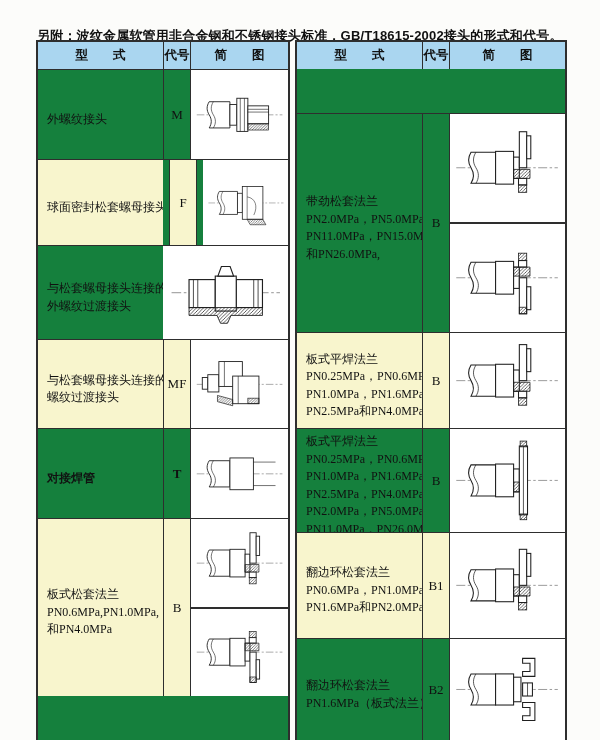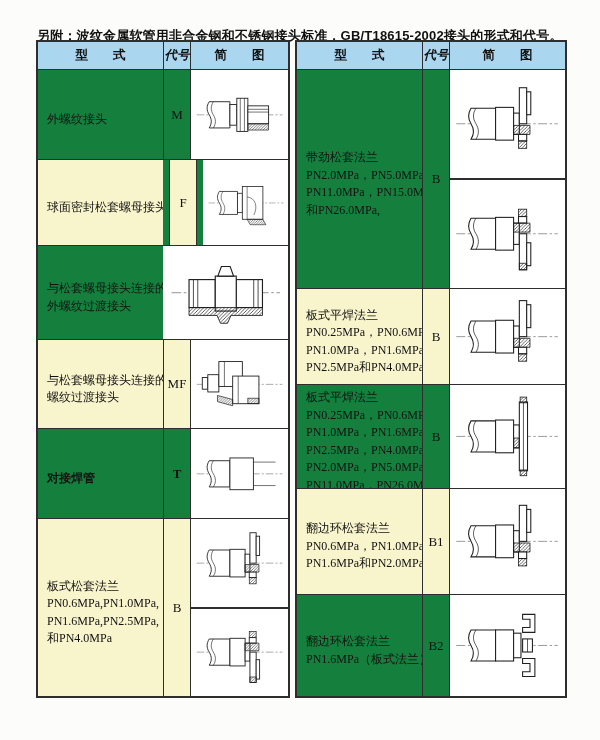--- a/index.html
+++ b/index.html
@@ -36,21 +36,21 @@
   .tbl-right{width:272px;}
   .hdr{
     height:27px;display:flex;background:var(--hbg);
   }
   .hcell{
     box-sizing:border-box;display:flex;align-items:center;justify-content:center;
     font-size:12.5px;font-weight:bold;
     font-family:"Liberation Serif",serif;
   }
   .hcell.htype{width:125px;}
-  .hcell.hcode{width:28px;border-left:1.5px solid var(--bd);border-right:1.5px solid var(--bd);font-style:italic;}
+  .hcell.hcode{width:28px;border-left:1.5px solid var(--bd);border-right:1.5px solid var(--bd);}
   .hcell.hdiag{flex:1;}
   .trow{
     display:flex;border-top:1.5px solid var(--bd);box-sizing:border-box;
   }
   .cell{box-sizing:border-box;}
   .type{
     width:125px;padding:13px 3px 3px 9px;
     display:flex;flex-direction:column;justify-content:center;
     overflow:hidden;
   }
@@ -258,21 +258,20 @@
             <svg viewBox="0 0 132 100" preserveAspectRatio="xMidYMid meet">
               <use href="#sym-t"></use>
             </svg>
           </div>
         </div>
       </div>
       <div class="trow hl" style="height: 178px;">
         <div class="cell type">
           <div class="tline">板式松套法兰</div>
           <div class="tline">PN0.6MPa,PN1.0MPa,</div>
-          <div class="tline">PN1.6MPa,PN2.5MPa,</div>
           <div class="tline">和PN4.0MPa</div>
         </div>
         <div class="cell code">B</div>
         <div class="cell diag">
           <div class="dsub">
             <svg viewBox="0 0 132 100" preserveAspectRatio="xMidYMid meet">
               <use href="#sym-fa"></use>
             </svg>
           </div>
           <div class="dsub">
@@ -282,21 +281,21 @@
           </div>
         </div>
       </div>
     </div>
   <div class="tbl tbl-right" id="right-table">
     <div class="hdr">
       <div class="hcell htype">型　　式</div>
       <div class="hcell hcode">代号</div>
       <div class="hcell hdiag">简　　图</div>
     </div>
-  <div class="trow" style="height: 219px;">
+  <div class="trow" style="height: 219px; margin-top: 44px;">
         <div class="cell type">
           <div class="tline">带劲松套法兰</div>
           <div class="tline">PN2.0MPa，PN5.0MPa,</div>
           <div class="tline">PN11.0MPa，PN15.0MPa,</div>
           <div class="tline">和PN26.0MPa,</div>
         </div>
         <div class="cell code">B</div>
         <div class="cell diag">
           <div class="dsub">
             <svg viewBox="0 0 132 100" preserveAspectRatio="xMidYMid meet">

